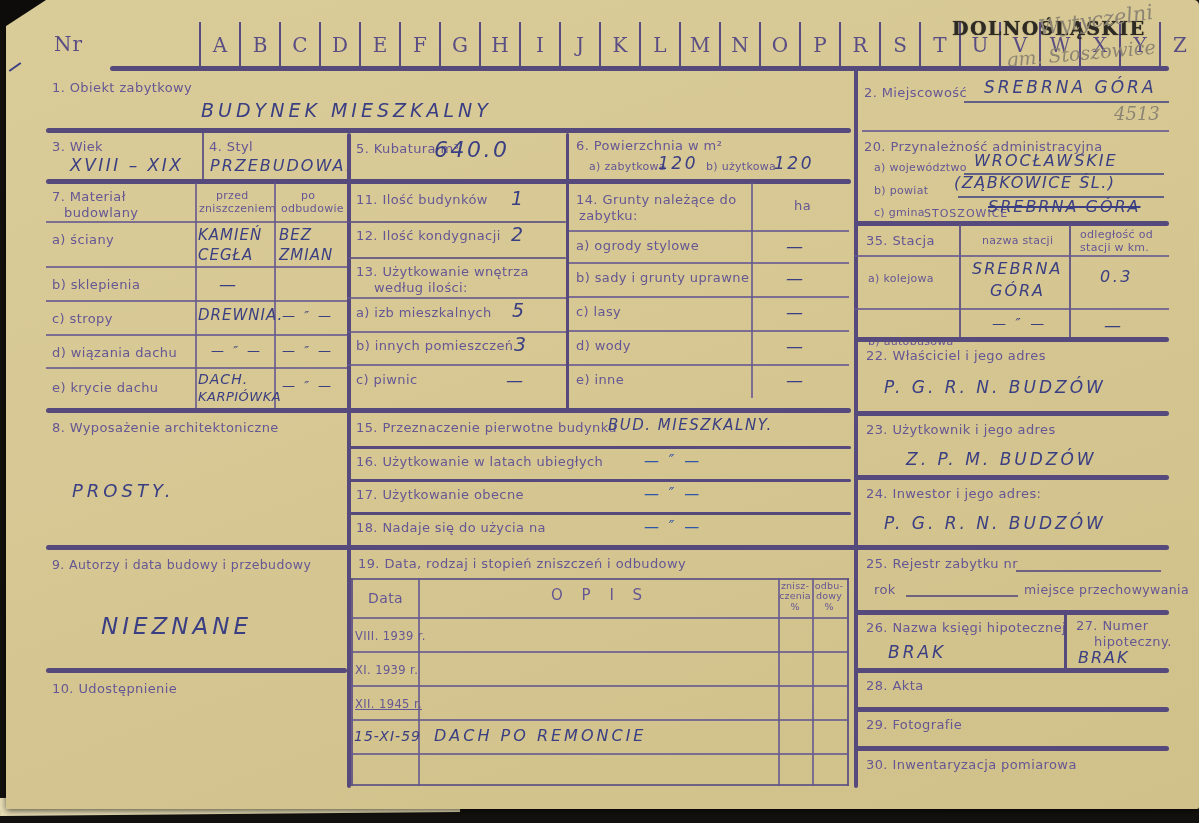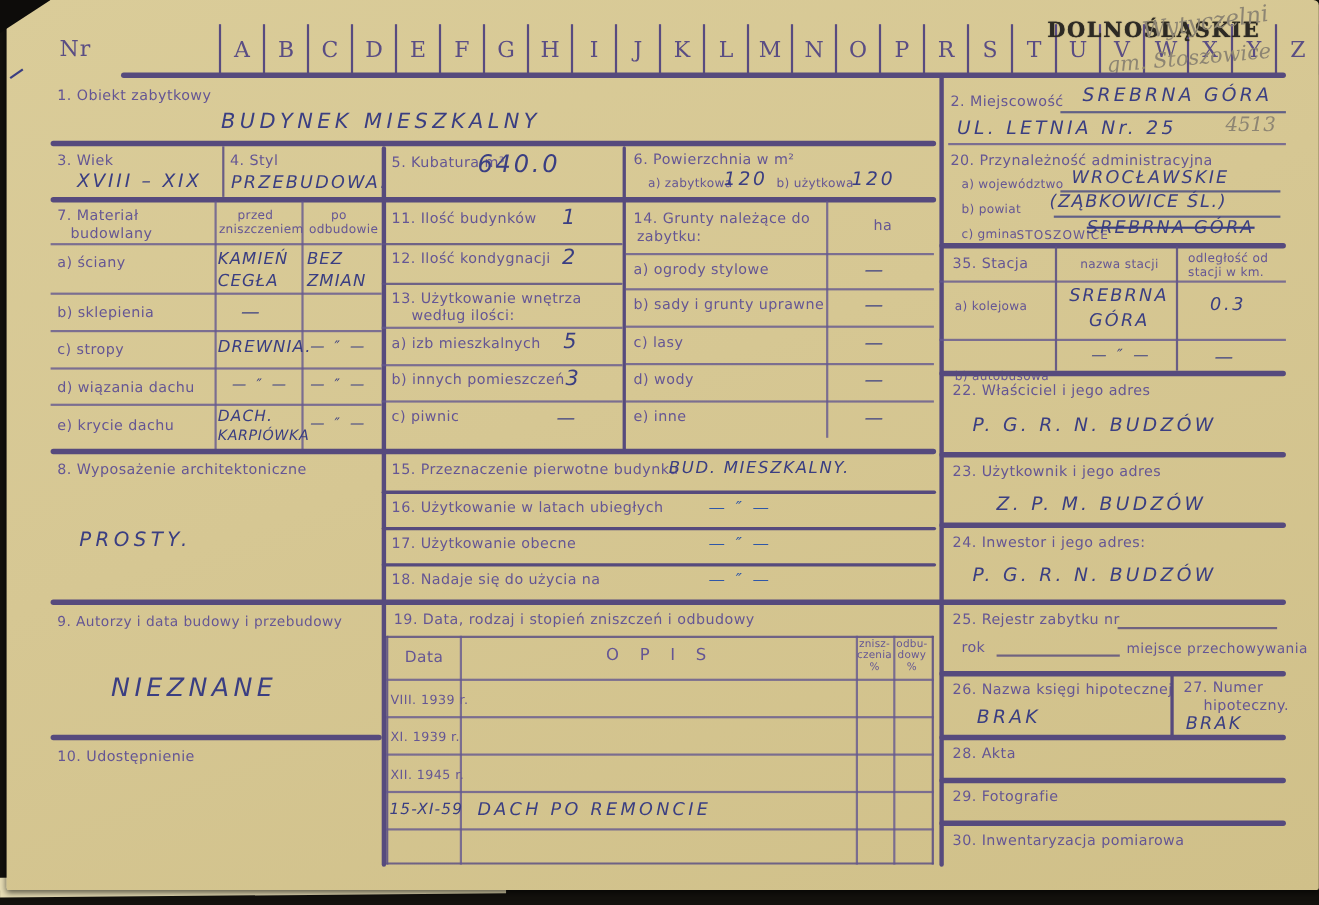--- a/index.html
+++ b/index.html
@@ -81,21 +81,20 @@
   <div class="penmark" style="left:2px;top:66px;"></div>
   <div class="hl" style="left:104px;top:66px;width:1059px;"></div>
 
   <div class="p" style="left:46px;top:80px;">1. Obiekt zabytkowy</div>
   <div class="hw" style="left:195px;top:99px;font-size:19px;letter-spacing:4px;">BUDYNEK  MIESZKALNY</div>
   <div class="hl" style="left:40px;top:128px;width:805px;"></div>
 
   <div class="p" style="left:858px;top:85px;">2. Miejscowość</div>
   <div class="hw" style="left:978px;top:77px;font-size:17px;letter-spacing:3px;">SREBRNA  GÓRA</div>
   <div class="ink-line" style="left:958px;top:101px;width:205px;"></div>
-  <div class="hw" style="left:864px;top:107px;font-size:17px;letter-spacing:3px;">UL. LETNIA  Nr. 25</div>
   <div class="pc" style="left:1108px;top:103px;font-size:18px;">4513</div>
   <div class="h1" style="left:856px;top:130px;width:307px;"></div>
 
   <div class="p" style="left:46px;top:139px;">3. Wiek</div>
   <div class="hw" style="left:64px;top:155px;">XVIII – XIX</div>
   <div class="v2" style="left:196px;top:133px;height:46px;"></div>
   <div class="p" style="left:203px;top:139px;">4. Styl</div>
   <div class="hw" style="left:204px;top:156px;font-size:16px;letter-spacing:2px;">PRZEBUDOWA.</div>
   <div class="vl" style="left:341px;top:133px;height:655px;"></div>
   <div class="p" style="left:350px;top:141px;">5. Kubatura m³</div>
@@ -218,21 +217,21 @@
   <div class="pt" style="left:773px;top:580px;width:32px;">znisz-</div>
   <div class="pt" style="left:773px;top:590px;width:32px;">czenia</div>
   <div class="pt" style="left:773px;top:601px;width:32px;">%</div>
   <div class="pt" style="left:807px;top:580px;width:32px;">odbu-</div>
   <div class="pt" style="left:807px;top:590px;width:32px;">dowy</div>
   <div class="pt" style="left:807px;top:601px;width:32px;">%</div>
   <div class="p" style="left:349px;top:629px;font-size:11.5px;">VIII. 1939 r.</div>
   <div class="h1" style="left:345px;top:651px;width:498px;"></div>
   <div class="p" style="left:349px;top:663px;font-size:11.5px;">XI. 1939 r.</div>
   <div class="h1" style="left:345px;top:685px;width:498px;"></div>
-  <div class="p" style="left:349px;top:697px;font-size:11.5px;">XII. 1945 r.</div>
+  <div class="p" style="left:349px;top:697px;font-size:11.5px;text-decoration:underline;">XII. 1945 r.</div>
   <div class="h1" style="left:345px;top:719px;width:498px;"></div>
   <div class="hw" style="left:348px;top:728px;font-size:14px;letter-spacing:1px;">15-XI-59</div>
   <div class="hw" style="left:428px;top:726px;font-size:16px;letter-spacing:3px;">DACH  PO  REMONCIE</div>
   <div class="h1" style="left:345px;top:753px;width:498px;"></div>
 
   <div class="vl" style="left:848px;top:68px;height:720px;"></div>
 
   <div class="p" style="left:858px;top:139px;">20. Przynależność administracyjna</div>
   <div class="ps" style="left:868px;top:161px;">a) województwo</div>
   <div class="hw" style="left:968px;top:151px;font-size:16px;letter-spacing:2px;">WROCŁAWSKIE</div>

